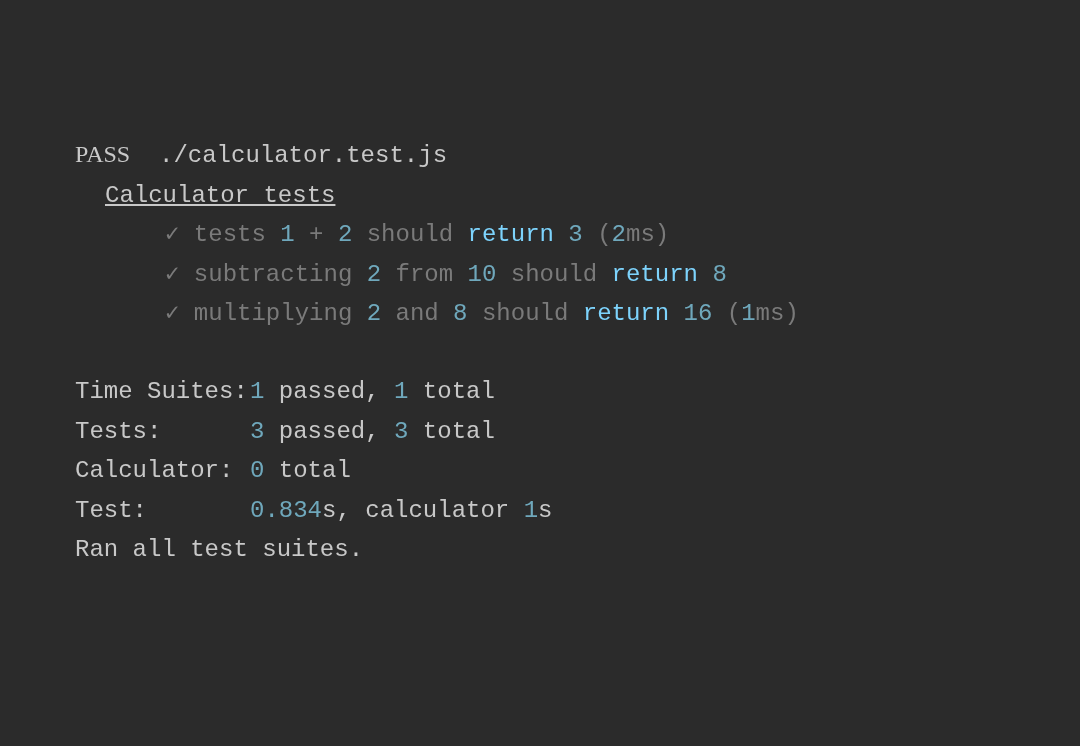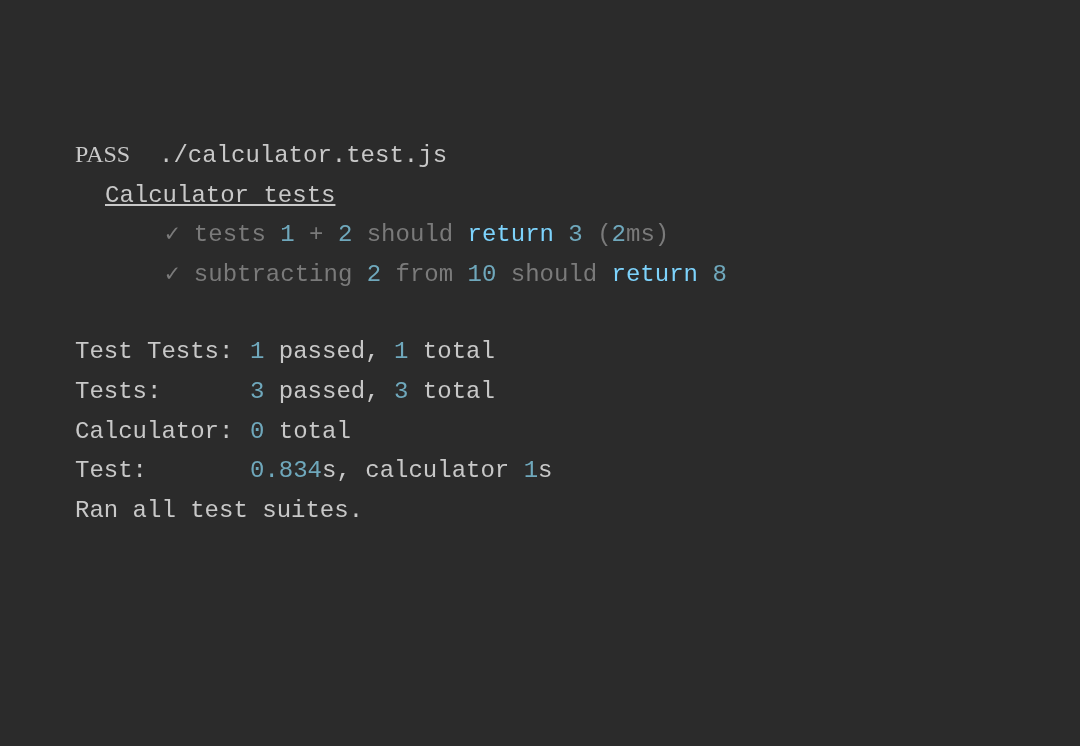--- a/index.html
+++ b/index.html
@@ -74,25 +74,28 @@
   <div class="indent-1">Calculator tests</div>
 
   <div class="indent-2 muted">
     <span class="check">✓</span><span class="sp"> tests </span><span class="num">1</span><span class="sp"> + </span><span class="num">2</span><span class="sp"> should </span><span class="kw">return</span><span class="sp"> </span><span class="num">3</span><span class="sp"> (</span><span class="num">2</span><span>ms)</span>
   </div>
 
   <div class="indent-2 muted">
     <span class="check">✓</span><span class="sp"> subtracting </span><span class="num">2</span><span class="sp"> from </span><span class="num">10</span><span class="sp"> should </span><span class="kw">return</span><span class="sp"> </span><span class="num">8</span>
   </div>
 
+  <div class="indent-2 muted">
+    <span class="check">✓</span><span class="sp"> multiplying </span><span class="num">2</span><span class="sp"> and </span><span class="num">8</span><span class="sp"> should </span><span class="kw">return</span><span class="sp"> </span><span class="num">16</span><span class="sp"> (</span><span class="num">1</span><span>ms)</span>
+  </div>
 
   <div class="summary">
 
     <div class="summary-line">
-      <span class="summary-label">Test Tests:</span>
+      <span class="summary-label">Time Suites:</span>
       <span class="summary-val"><span class="num">1</span><span class="sp"> passed</span><span class="sp">, </span><span class="num">1</span><span class="sp"> total</span></span>
     </div>
 
     <div class="summary-line">
       <span class="summary-label">Tests:</span>
       <span class="summary-val"><span class="num">3</span><span class="sp"> passed</span><span class="sp">, </span><span class="num">3</span><span class="sp"> total</span></span>
     </div>
 
     <div class="summary-line">
       <span class="summary-label">Calculator:</span>

